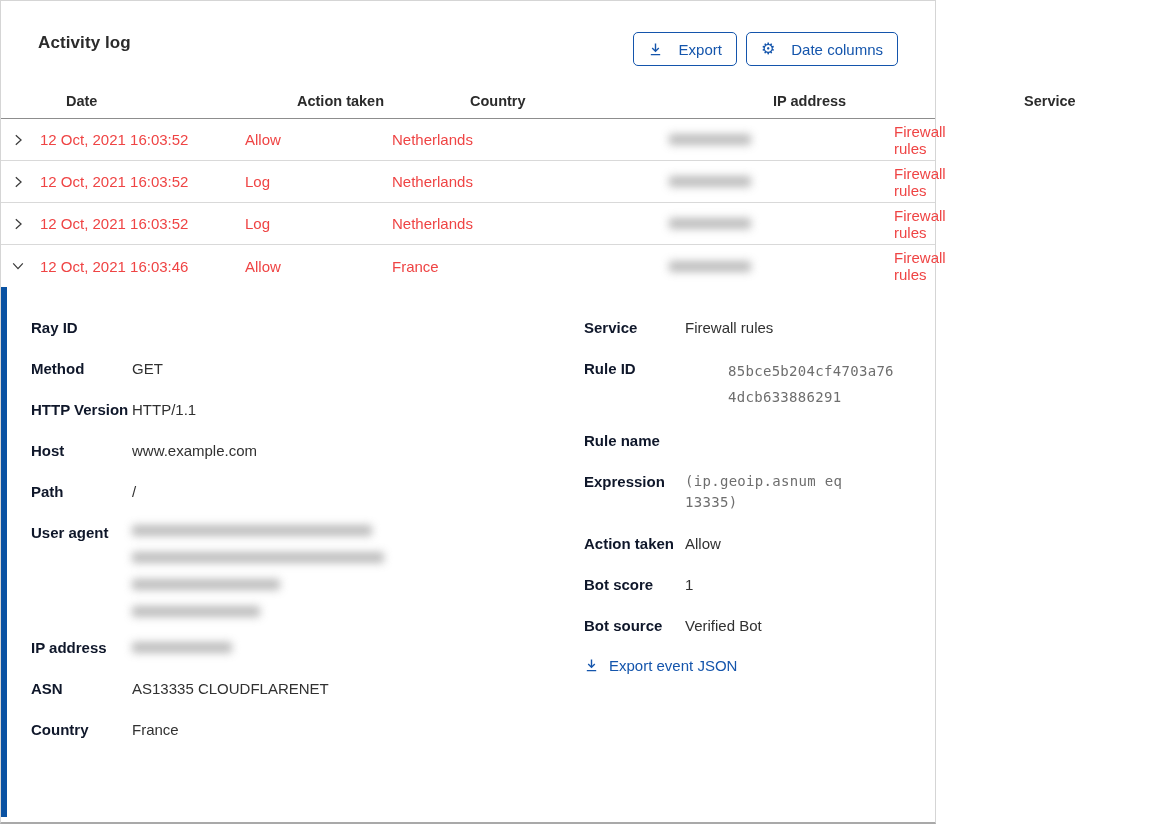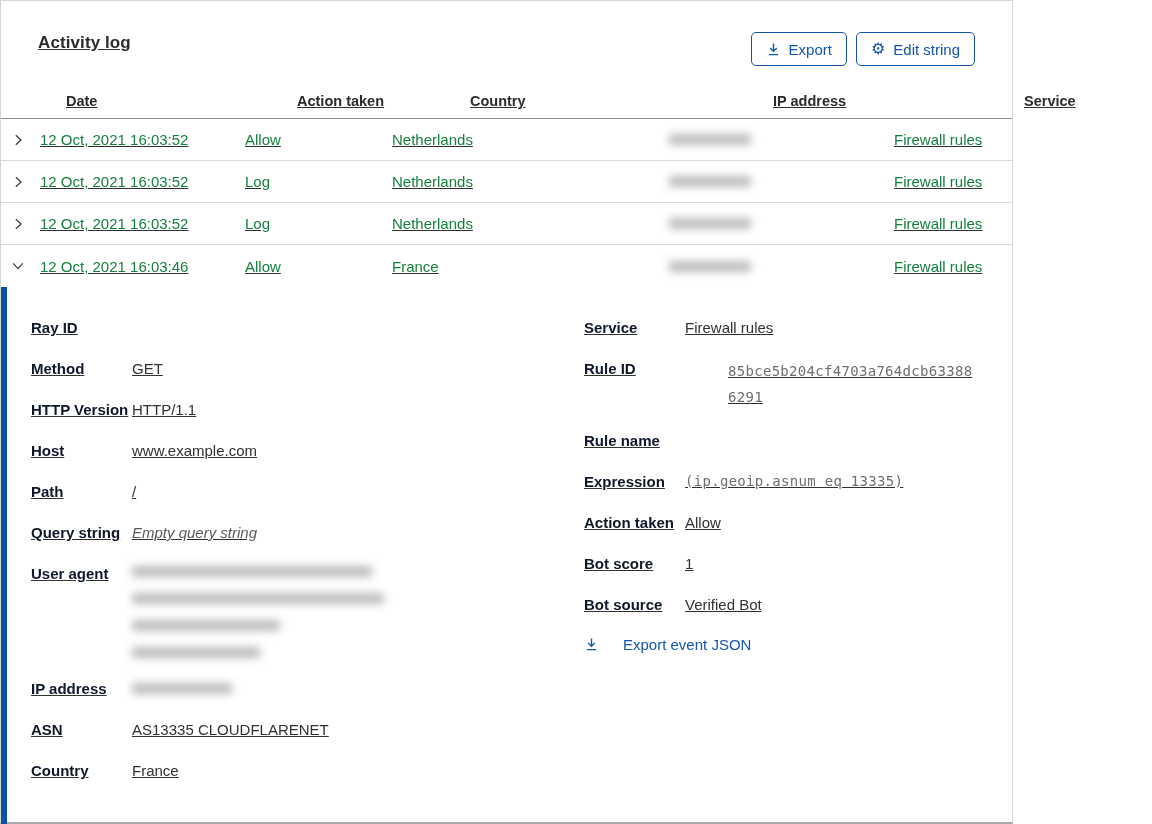--- a/index.html
+++ b/index.html
@@ -6,34 +6,33 @@
   html,body { background:#fff; }
   body {
     font-family: "Liberation Sans", "DejaVu Sans", sans-serif;
     color:#313131;
     width:1152px; height:824px;
     overflow:hidden;
   }
   :root { --accent:#1455ac; --bar:#0a52a2; }
 
   .frame {
-    width:1013px; height:824px;
+    width:936px; height:824px;
     border:1px solid #d5d5d5;
     border-bottom:2px solid #a9a9a9;
     position:relative;
     background:#fff;
-    text-decoration:underline;
   }
 
   
   .hdr { position:relative; padding:32px 37px 0 37px; height:83px; }
   .title { font-size:17px; font-weight:700; letter-spacing:0.1px; color:#2b2b2b; }
   .hdr-buttons { position:absolute; top:31px; right:37px; display:flex; gap:9px; }
   .btn {
-    display:inline-flex; align-items:center; gap:8px;
+    display:inline-flex; align-items:center; gap:16px;
     height:34px; padding:8px 14px;
     background:#fff; border:1px solid var(--accent); border-radius:5px;
     color:var(--accent); font-size:15px; font-family:inherit; cursor:pointer;
   }
   .btn .ico { display:inline-flex; color:var(--accent); }
   .gear-glyph { font-size:16px; line-height:1; }
 
   
   .grid-row {
     display:grid;
@@ -41,21 +40,21 @@
     align-items:center;
   }
   .thead {
     height:35px;
     border-bottom:1px solid #8d8d8d;
     font-weight:700; font-size:14.5px; color:#2b2b2b;gap:26px;
   }
   .trow {
     height:42px;
     border-bottom:1px solid #d9d9d9;
-    font-size:15px; color:#15803d;
+    font-size:15px; color:#ef4444;
     cursor:pointer; background:#fff;
   }
   .trow.expanded { border-bottom:none; }
   .chev-cell { padding-left:10px; display:flex; align-items:center; color:#3a3a3a; }
   .chev-cell svg { display:block; }
 
   
   .blur-bar {
     height:11px; background:#a6a6a6; border-radius:2px;
     filter:blur(4px); opacity:0.75;
@@ -78,21 +77,21 @@
   .f-label { font-weight:700; color:#0f172a; }
   .f-value { color:#313131; }
   .f-value.mono {
     font-family:"DejaVu Sans Mono","Liberation Mono",monospace;
     font-size:14px; color:#6e6e6e; letter-spacing:0.3px;
   }
   .f-value.mono.wrap { max-width:258px; word-break:break-all; line-height:26px;margin-left:43px; }
   .f-value.italic { font-style:italic; color:#595959; }
   .ua-lines { display:flex; flex-direction:column; gap:16px; padding-top:3px; }
   .export-link {
-    display:inline-flex; align-items:center; gap:24px;
+    display:inline-flex; align-items:center; gap:10px;
     color:var(--accent); font-size:15px; text-decoration:none; cursor:pointer;
     margin-top:1px;
   }
   .export-link .ico { display:inline-flex; }
 </style>
 </head>
 <body>
 
 <div class="frame">
 
@@ -102,21 +101,21 @@
       <button class="btn">
         <span class="ico">
           <svg width="15" height="15" viewBox="0 0 16 16">
               <path d="M8 1.5v8M4.5 6.5L8 10l3.5-3.5M3 13.5h10" stroke="currentColor" stroke-width="1.5" fill="none"></path>
             </svg>
         </span>
         <span>Export</span>
       </button>
       <button class="btn">
         <span class="ico gear-glyph">⚙</span>
-        <span>Edit string</span>
+        <span>Date columns</span>
       </button>
     </div>
   </div>
 
   <div class="grid-row thead">
     <div></div>
     <div>Date</div>
     <div>Action taken</div>
     <div>Country</div>
     <div>IP address</div>
@@ -197,24 +196,20 @@
         <div class="f-label">HTTP Version</div>
         <div class="f-value">HTTP/1.1</div>
       </div>
       <div class="field">
         <div class="f-label">Host</div>
         <div class="f-value">www.example.com</div>
       </div>
       <div class="field">
         <div class="f-label">Path</div>
         <div class="f-value">/</div>
-      </div>
-      <div class="field">
-        <div class="f-label">Query string</div>
-        <div class="f-value italic">Empty query string</div>
       </div>
       <div class="field">
         <div class="f-label">User agent</div>
         <div class="ua-lines">
           <div class="blur-bar" style="width:240px"></div>
           <div class="blur-bar" style="width:252px"></div>
           <div class="blur-bar" style="width:148px"></div>
           <div class="blur-bar" style="width:128px"></div>
         </div>
       </div>

